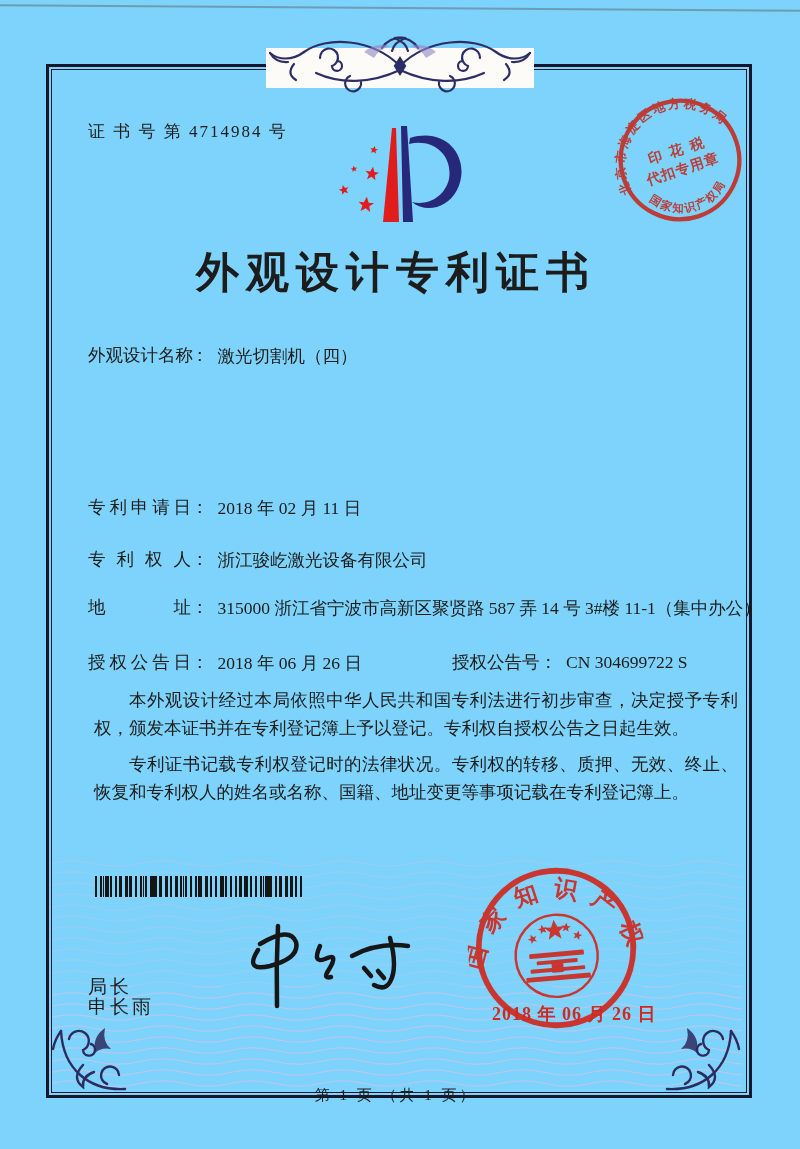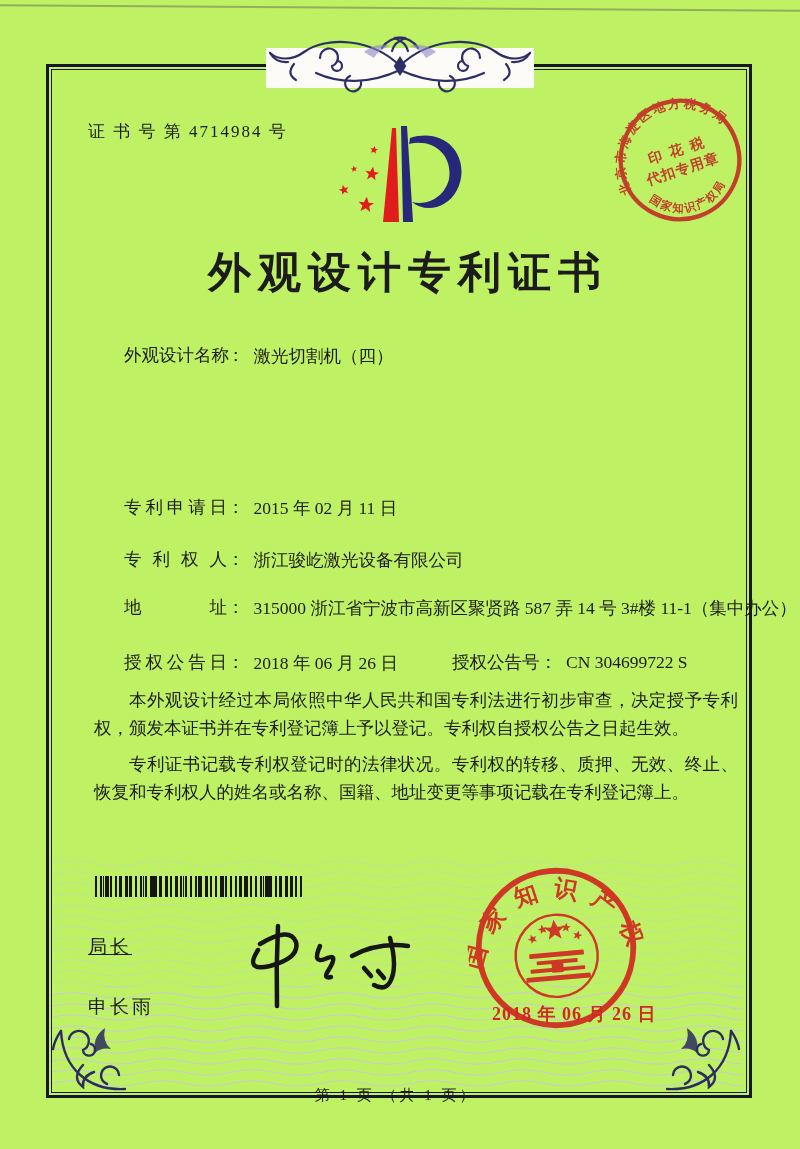--- a/index.html
+++ b/index.html
@@ -1,39 +1,39 @@
 <!DOCTYPE html>
 <html><head>
 <meta charset="utf-8">
 <style>
   html,body{margin:0;padding:0;background:#e9e7e2;}
-  .page{position:relative;width:800px;height:1149px;margin:0 auto;background:#bef264;
+  .page{position:relative;width:800px;height:1149px;margin:0 auto;background:#7dd3fc;
         overflow:hidden;font-family:"Liberation Serif","DejaVu Serif",serif;color:#1c1c1c;}
   .abs{position:absolute;}
   .edge-top{top:7px;left:-5px;right:-5px;height:2px;background:#5a5a5a;opacity:.45;transform:rotate(.4deg);}
   .frame{left:46px;top:64px;width:700px;height:1028px;border:3px solid #17172c;}
   .frame-inner{position:absolute;inset:2px;border:1px solid #17172c;}
   .guilloche{left:50px;top:858px;}
   .cert-no{left:88px;top:120px;font-size:17px;letter-spacing:2px;}
   .logo{left:328px;top:110px;}
-  .title{left:46px;top:244px;width:700px;text-align:center;font-size:43px;font-weight:bold;letter-spacing:7px;margin-left:12px;}
+  .title{left:46px;top:244px;width:700px;text-align:center;font-size:43px;font-weight:bold;letter-spacing:7px;}
   .row{position:absolute;left:88px;font-size:17.5px;white-space:nowrap;}
-  .flabel{display:inline-block;width:103px;text-align:justify;text-align-last:justify;vertical-align:top;margin-left:36px;}
+  .flabel{display:inline-block;width:103px;text-align:justify;text-align-last:justify;vertical-align:top;}
   .colon{display:inline-block;margin-right:9px;vertical-align:top;}
   .fvalue{display:inline-block;max-width:552px;vertical-align:top;white-space:normal;line-height:1.55;}
   .r1{top:343px}.r2{top:396px}.r3{top:448px}.r4{top:495px}.r5{top:547px}.r6{top:595px}.r7{top:650px}
   .grant-no{position:absolute;left:452px;top:650px;font-size:17.5px;white-space:nowrap;}
   .paras{left:86px;top:678px;width:660px;font-size:17.5px;line-height:1.6;text-align:justify;}
   .paras p{margin:8px;text-indent:2em;}
   .barcode{left:95px;top:876px;width:208px;height:21px;
     background-image:
       repeating-linear-gradient(90deg,#151515 0 2px,transparent 2px 5px),
       repeating-linear-gradient(90deg,#151515 0 1px,transparent 1px 8px),
       repeating-linear-gradient(90deg,transparent 0 11px,#151515 11px 14px,transparent 14px 23px);}
-  .sig-role{left:88px;top:934px;font-size:19px;letter-spacing:3px;font-family:"Liberation Sans","DejaVu Sans",sans-serif;text-decoration:underline;}
+  .sig-role{left:88px;top:974px;font-size:19px;letter-spacing:3px;font-family:"Liberation Sans","DejaVu Sans",sans-serif;}
   .sig-name{left:88px;top:994px;font-size:19px;letter-spacing:3px;font-family:"Liberation Sans","DejaVu Sans",sans-serif;}
   .signature{left:212px;top:908px;}
   .seal{left:468px;top:860px;transform:rotate(-5deg);}
   .seal-date{left:492px;top:1002px;font-size:18px;font-weight:bold;color:#cf2a21;letter-spacing:1px;white-space:nowrap;}
   .tax-stamp{left:610px;top:90px;opacity:.92;}
   .footer{left:46px;top:1086px;width:700px;text-align:center;font-size:15px;letter-spacing:3px;}
   .orn-top{left:264px;top:28px;}
   .orn-bl{left:49px;top:1019px;}
   .orn-br{left:663px;top:1019px;transform:scaleX(-1);}
 </style>
@@ -145,21 +145,21 @@
       <text x="65" y="78" text-anchor="middle" font-size="13" font-weight="bold" letter-spacing="1">代扣专用章</text>
     </g>
   </svg>
 
   <div class="abs title">外观设计专利证书</div>
 
   <div class="row r1">
     <span class="flabel">外观设计名称</span><span class="colon">：</span><span class="fvalue">激光切割机（四）</span>
   </div>
   <div class="row r4">
-    <span class="flabel">专利申请日</span><span class="colon">：</span><span class="fvalue">2015 年 02 月 11 日</span>
+    <span class="flabel">专利申请日</span><span class="colon">：</span><span class="fvalue">2018 年 02 月 11 日</span>
   </div>
   <div class="row r5">
     <span class="flabel">专利权人</span><span class="colon">：</span><span class="fvalue">浙江骏屹激光设备有限公司</span>
   </div>
   <div class="row r6">
     <span class="flabel">地址</span><span class="colon">：</span><span class="fvalue">315000 浙江省宁波市高新区聚贤路 587 弄 14 号 3#楼 11-1（集中办公）</span>
   </div>
   <div class="row r7">
     <span class="flabel">授权公告日</span><span class="colon">：</span><span class="fvalue">2018 年 06 月 26 日</span>
   </div>

